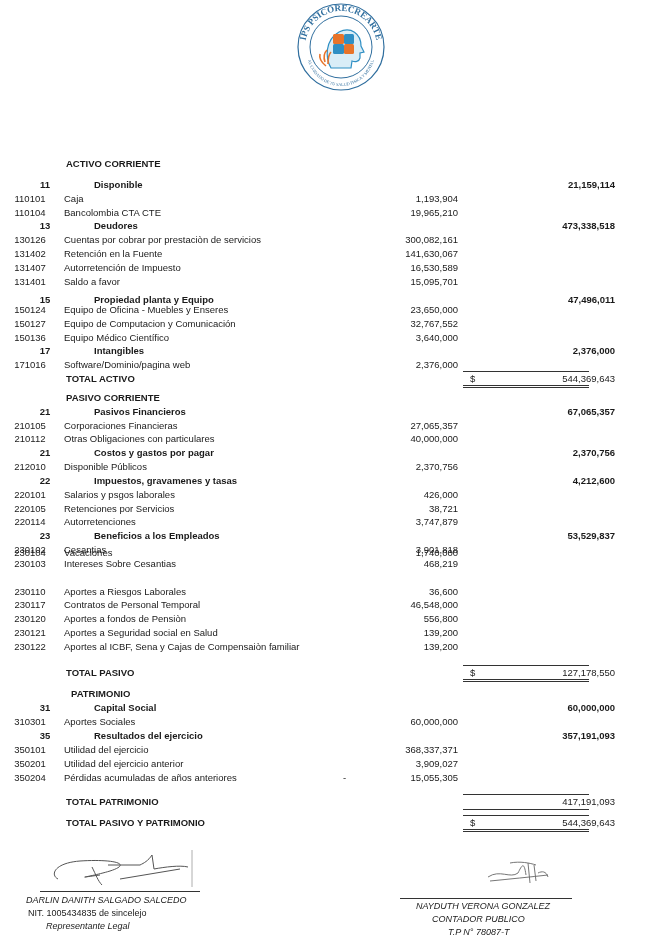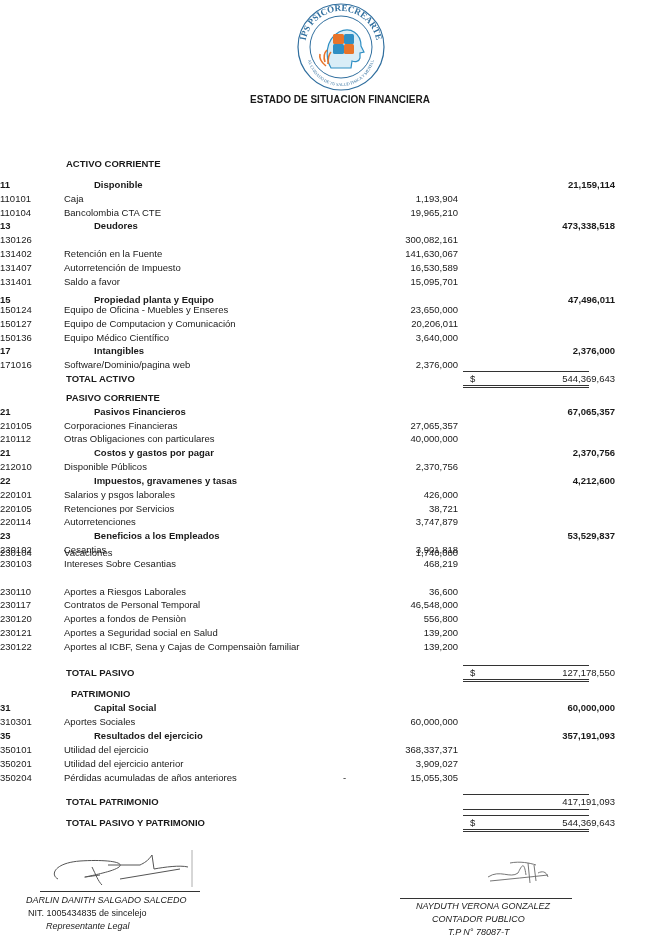--- a/index.html
+++ b/index.html
@@ -5,21 +5,21 @@
   * { box-sizing: border-box; margin: 0; padding: 0; }
   html, body { width: 650px; height: 950px; background: #ffffff; overflow: hidden; }
   body { font-family: "Liberation Sans", sans-serif; color: #1a1a1a; position: relative; }
 
   .logo { position: absolute; left: 295px; top: 2px; width: 92px; height: 90px; }
 
   .header { position: absolute; left: 0; top: 94px; width: 650px; text-align: center; font-weight: bold; font-size: 10px; line-height: 12.5px; }
   .header div { padding-left: 30px; }
 
   .row { position: absolute; left: 0; width: 650px; height: 13px; font-size: 9.5px; line-height: 13px; white-space: nowrap; }
-  .row .code { position: absolute; left: 0; width: 60px; text-align: left; }
+  .row .code { position: absolute; left: 0; width: 60px; text-align: center; }
   .row .label { position: absolute; left: 64px; }
   .row.bold { font-weight: bold; }
   .row .code.sub { width: 90px; }
   .row .v1 { position: absolute; right: 192px; text-align: center; }
   .row .v2 { position: absolute; right: 35px; text-align: right; }
   .row .dollar { position: absolute; left: 470px; }
   .row .neg { position: absolute; left: 343px; }
   .row .section { position: absolute; left: 66px; font-weight: bold; }
   .row .total { position: absolute; left: 66px; font-weight: bold; }
 
@@ -46,21 +46,20 @@
   <text font-family="Liberation Serif, serif" font-size="4.2" fill="#2f6e9e"><textPath href="#arcBot" startOffset="50%" text-anchor="middle">AL CUIDADO DE TU SALUD FISICA Y MENTAL</textPath></text>
   <path d="M 36 66 C 30 56 30 38 44 30 C 56 24 66 32 66 44 L 69 50 L 65 51 L 65 56 C 64 60 60 60 57 59 L 56 66 Z" fill="#d9edf7" stroke="#2f8fc4" stroke-width="1.2"></path>
   <rect x="38" y="32" width="11" height="10" fill="#e8742a" rx="1.5"></rect>
   <rect x="49" y="32" width="10" height="10" fill="#2f8fc4" rx="1.5"></rect>
   <rect x="38" y="42" width="11" height="10" fill="#2f8fc4" rx="1.5"></rect>
   <rect x="49" y="42" width="10" height="10" fill="#e8742a" rx="1.5"></rect>
   <path d="M 30 60 C 28 54 30 50 32 48 M 33 62 C 33 56 34 52 36 50 M 31 64 C 26 60 24 56 25 52" stroke="#e8742a" stroke-width="1.6" fill="none"></path>
 </svg>
 
 <div class="header">
-  <div>ESTADO DE SITUACION FINANCIERA</div>
 </div>
 
 <div class="row" style="top:157px">
     <span class="section">ACTIVO CORRIENTE</span>
   </div>
 
 <div class="row bold" style="top:178px">
     <span class="code sub">11</span>
     <span class="label" style="left:94px">Disponible</span>
     <span class="v2">21,159,114</span>
@@ -76,20 +75,21 @@
     <span class="v1">19,965,210</span>
   </div>
 
 <div class="row bold" style="top:219px">
     <span class="code sub">13</span>
     <span class="label" style="left:94px">Deudores</span>
     <span class="v2">473,338,518</span>
   </div>
 <div class="row" style="top:233px">
     <span class="code">130126</span>
+    <span class="label">Cuentas por cobrar por prestaciòn de servicios</span>
     <span class="v1">300,082,161</span>
   </div>
 <div class="row" style="top:247px">
     <span class="code">131402</span>
     <span class="label">Retención en la Fuente</span>
     <span class="v1">141,630,067</span>
   </div>
 <div class="row" style="top:261px">
     <span class="code">131407</span>
     <span class="label">Autorretención de Impuesto</span>
@@ -107,21 +107,21 @@
     <span class="v2">47,496,011</span>
   </div>
 <div class="row" style="top:303px">
     <span class="code">150124</span>
     <span class="label">Equipo de Oficina  - Muebles y Enseres</span>
     <span class="v1">23,650,000</span>
   </div>
 <div class="row" style="top:317px">
     <span class="code">150127</span>
     <span class="label">Equipo de Computacion y Comunicación</span>
-    <span class="v1">20,206,011</span>
+    <span class="v1">32,767,552</span>
   </div>
 <div class="row" style="top:331px">
     <span class="code">150136</span>
     <span class="label">Equipo Médico Científico</span>
     <span class="v1">3,640,000</span>
   </div>
 
 <div class="row bold" style="top:344px">
     <span class="code sub">17</span>
     <span class="label" style="left:94px">Intangibles</span>

